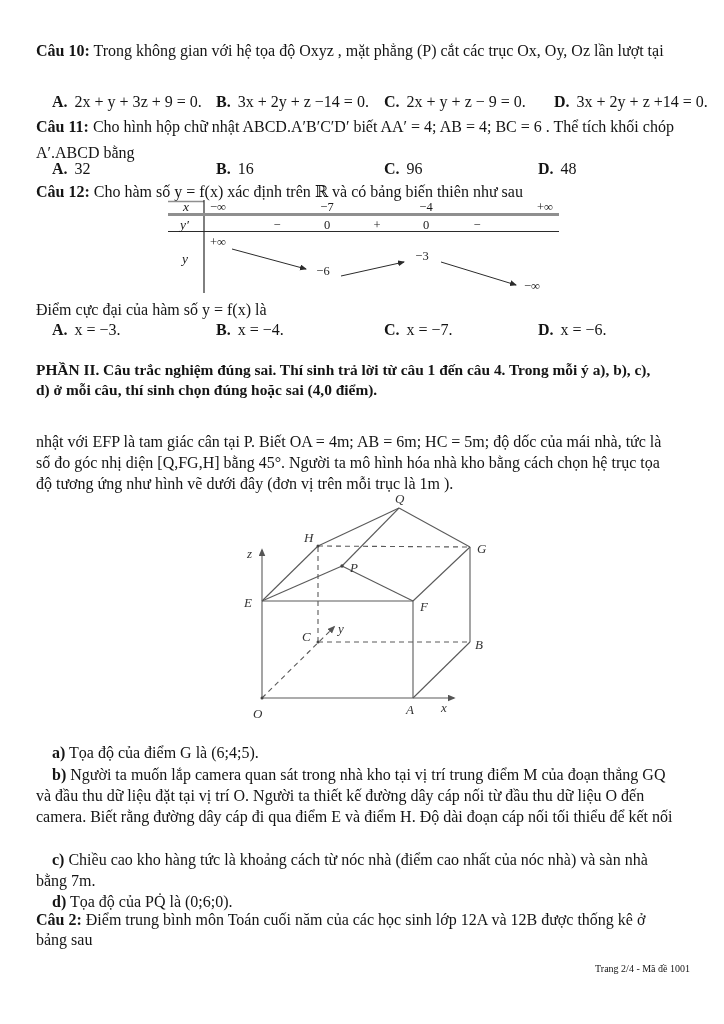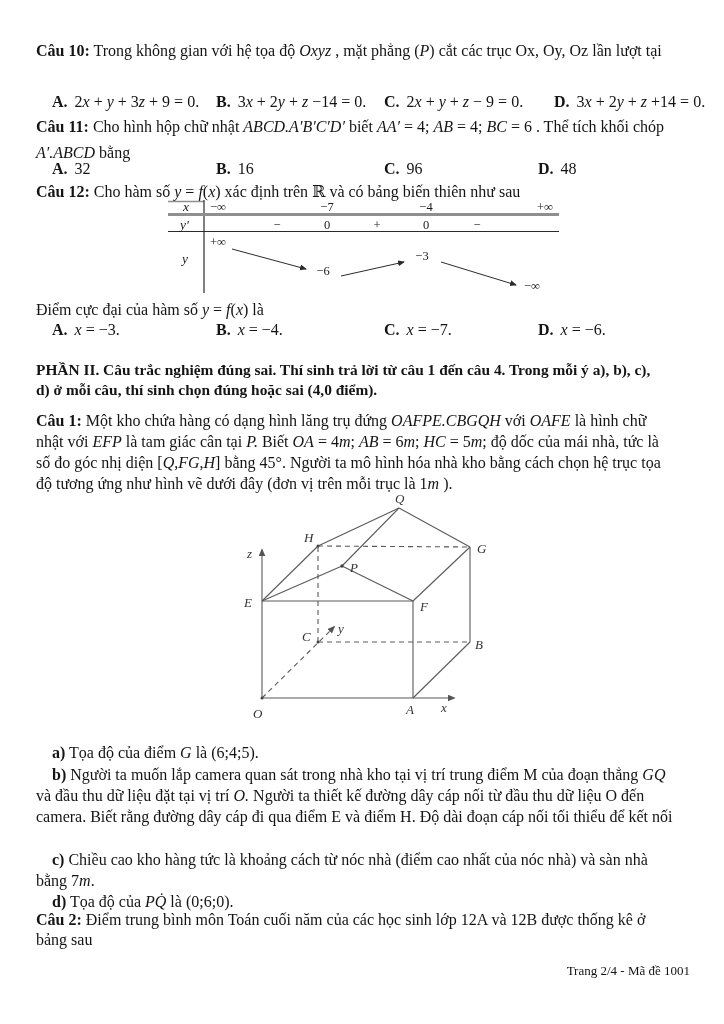--- a/index.html
+++ b/index.html
@@ -7,27 +7,27 @@
     width:724px;height:1024px;position:relative;background:#ffffff;
     font-family:"Liberation Serif","DejaVu Serif",serif;color:#141414;
     -webkit-font-smoothing:antialiased;
   }
   .page{position:absolute;inset:0;overflow:hidden;background:#fff;}
   .ln{
     position:absolute;left:36px;width:660px;font-size:16px;line-height:21px;
     white-space:nowrap;letter-spacing:0px;
   }
   .b{font-weight:bold;}
-  .i{font-style:italic;}
+  .i{}
   .ovl{text-decoration:overline;}
   .p2{font-size:15.4px;}
   .optrow{position:absolute;left:36px;width:660px;height:22px;font-size:16px;}
   .opt{position:absolute;white-space:nowrap;top:0;}
   .opt .k{font-weight:bold;margin-right:7px;}
-  .footer{position:absolute;right:34px;top:963px;font-size:13px;white-space:nowrap;}
+  .footer{position:absolute;right:34px;top:963px;font-size:10px;white-space:nowrap;}
   svg text{font-family:"Liberation Serif","DejaVu Serif",serif;}
   .svgwrap{position:absolute;}
 </style>
 </head>
 <body>
 
 <div class="page">
 
   <div class="ln" style="top:40px"><span class="b">Câu 10:</span><span>  Trong không gian với hệ tọa độ </span><span class="i">Oxyz</span><span> , mặt phẳng (</span><span class="i">P</span><span>) cắt các trục Ox, Oy, Oz lần lượt tại</span></div>
   <div class="optrow" style="top:93px">
@@ -91,21 +91,20 @@
   <div class="optrow" style="top:321px">
     <span class="opt" style="left:16px"><span class="k">A.</span><span><span class="i">x</span><span> = −3.</span></span></span>
     <span class="opt" style="left:180px"><span class="k">B.</span><span><span class="i">x</span><span> = −4.</span></span></span>
     <span class="opt" style="left:348px"><span class="k">C.</span><span><span class="i">x</span><span> = −7.</span></span></span>
     <span class="opt" style="left:502px"><span class="k">D.</span><span><span class="i">x</span><span> = −6.</span></span></span>
   </div>
 
   <div class="ln p2" style="top:359px"><span class="b">PHẦN II. Câu trắc nghiệm đúng sai. Thí sinh trả lời từ câu 1 đến câu 4. Trong mỗi ý a), b), c),</span></div>
   <div class="ln p2" style="top:379px"><span class="b">d) ở mỗi câu, thí sinh chọn đúng hoặc sai (4,0 điểm).</span></div>
 
-  <div class="ln" style="top:410px"><span class="b">Câu 1:</span><span>  Một kho chứa hàng có dạng hình lăng trụ đứng </span><span class="i">OAFPE.CBGQH</span><span> với </span><span class="i">OAFE</span><span> là hình chữ</span></div>
   <div class="ln" style="top:431px"><span>nhật với </span><span class="i">EFP</span><span> là tam giác cân tại </span><span class="i">P.</span><span> Biết </span><span class="i">OA</span><span> = 4</span><span class="i">m</span><span>; </span><span class="i">AB</span><span> = 6</span><span class="i">m</span><span>; </span><span class="i">HC</span><span> = 5</span><span class="i">m</span><span>;  độ dốc của mái nhà, tức là</span></div>
   <div class="ln" style="top:452px"><span>số đo góc nhị diện [</span><span class="i">Q</span><span>,</span><span class="i">FG</span><span>,</span><span class="i">H</span><span>] bằng 45°. Người ta mô hình hóa nhà kho bằng cách chọn hệ trục tọa</span></div>
   <div class="ln" style="top:473px"><span>độ tương ứng như hình vẽ dưới đây (đơn vị trên mỗi trục là 1</span><span class="i">m</span><span> ).</span></div>
 
   <div class="svgwrap" style="left:228px;top:492px">
     <svg width="270" height="230" viewBox="0 0 270 230">
       <defs>
         <marker id="fah" markerWidth="8" markerHeight="8" refX="5.5" refY="3" orient="auto">
           <path d="M0,0 L7,3 L0,6 Z" fill="#555"></path>
         </marker>

